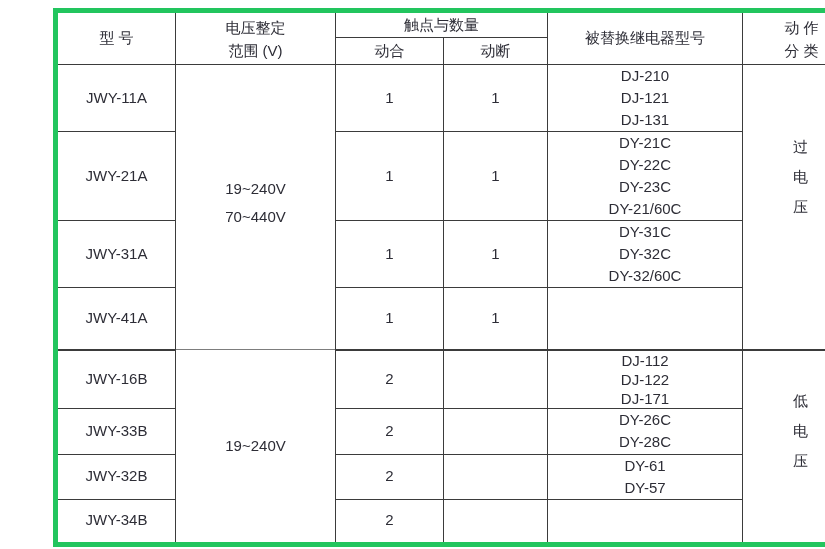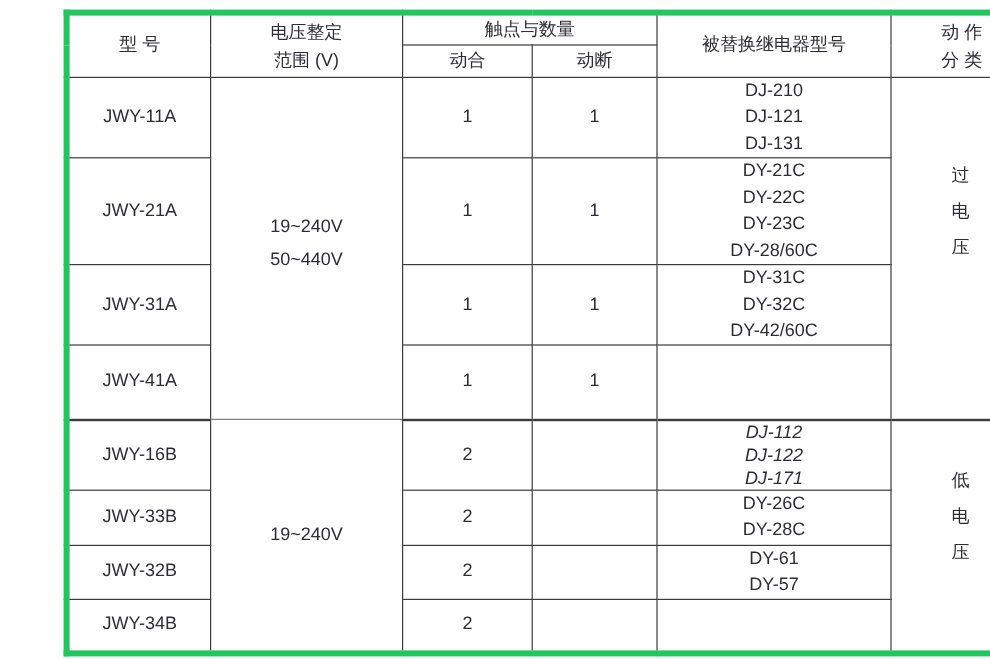--- a/index.html
+++ b/index.html
@@ -38,21 +38,21 @@
     overflow: hidden;
   }
   
   .hdr-line { display: block; line-height: 23px; }
   
   td.voltage-a span { display: block; line-height: 28px; }
   td.voltage-a { padding-bottom: 8px; border-bottom: 1px solid #7d7d7d; }
   td.voltage-b span { display: block; line-height: 28px; }
   
   td.models span { display: block; line-height: 22px; }
-  td.models.tight span { line-height: 19px; font-style: italic; }
+  td.models.tight span { line-height: 19px; }
   
   td.action span { display: block; line-height: 30px; letter-spacing: 2px; }
   td.action-a { padding-bottom: 60px; }
   td.action-b { padding-bottom: 30px; }
   
   tr.group-sep > td.sep { border-top: 2px solid #3b3b3b; }
 </style>
 </head>
 <body>
 
@@ -83,21 +83,21 @@
     </tr>
     <tr style="height:27px">
       <th>动合</th>
       <th>动断</th>
     </tr>
 
     <tr style="height:66px">
       <td>JWY-11A</td>
       <td rowspan="4" class="voltage-a">
         <span>19~240V</span>
-        <span>50~440V</span>
+        <span>70~440V</span>
       </td>
       <td>1</td>
       <td>1</td>
       <td class="models">
         <span>DJ-210</span>
         <span>DJ-121</span>
         <span>DJ-131</span>
       </td>
       <td rowspan="4" class="action action-a">
         <span>过</span>
@@ -106,31 +106,31 @@
       </td>
     </tr>
     <tr style="height:89px">
       <td>JWY-21A</td>
       <td>1</td>
       <td>1</td>
       <td class="models">
         <span>DY-21C</span>
         <span>DY-22C</span>
         <span>DY-23C</span>
-        <span>DY-28/60C</span>
+        <span>DY-21/60C</span>
       </td>
     </tr>
     <tr style="height:65px">
       <td>JWY-31A</td>
       <td>1</td>
       <td>1</td>
       <td class="models">
         <span>DY-31C</span>
         <span>DY-32C</span>
-        <span>DY-42/60C</span>
+        <span>DY-32/60C</span>
       </td>
     </tr>
     <tr style="height:62px">
       <td>JWY-41A</td>
       <td>1</td>
       <td>1</td>
       <td class="models"></td>
     </tr>
 
     <tr style="height:58px" class="group-sep">

